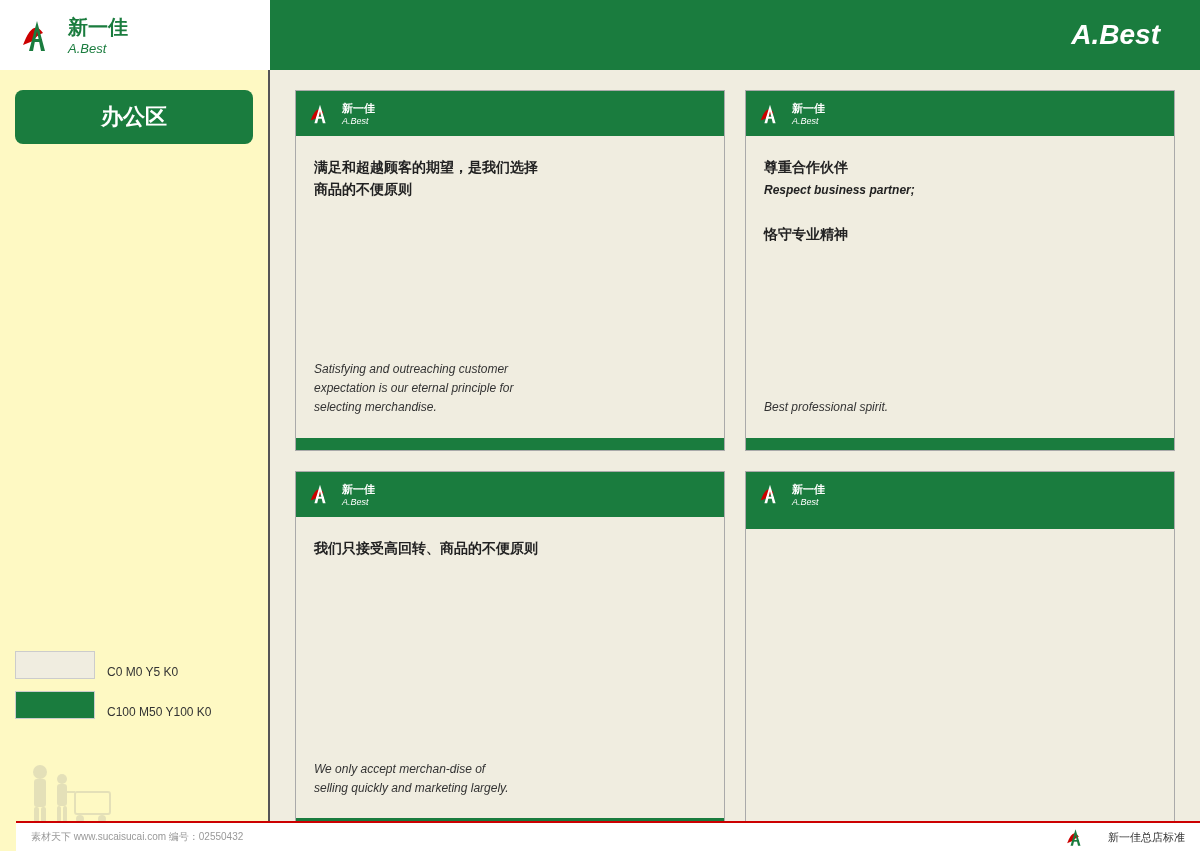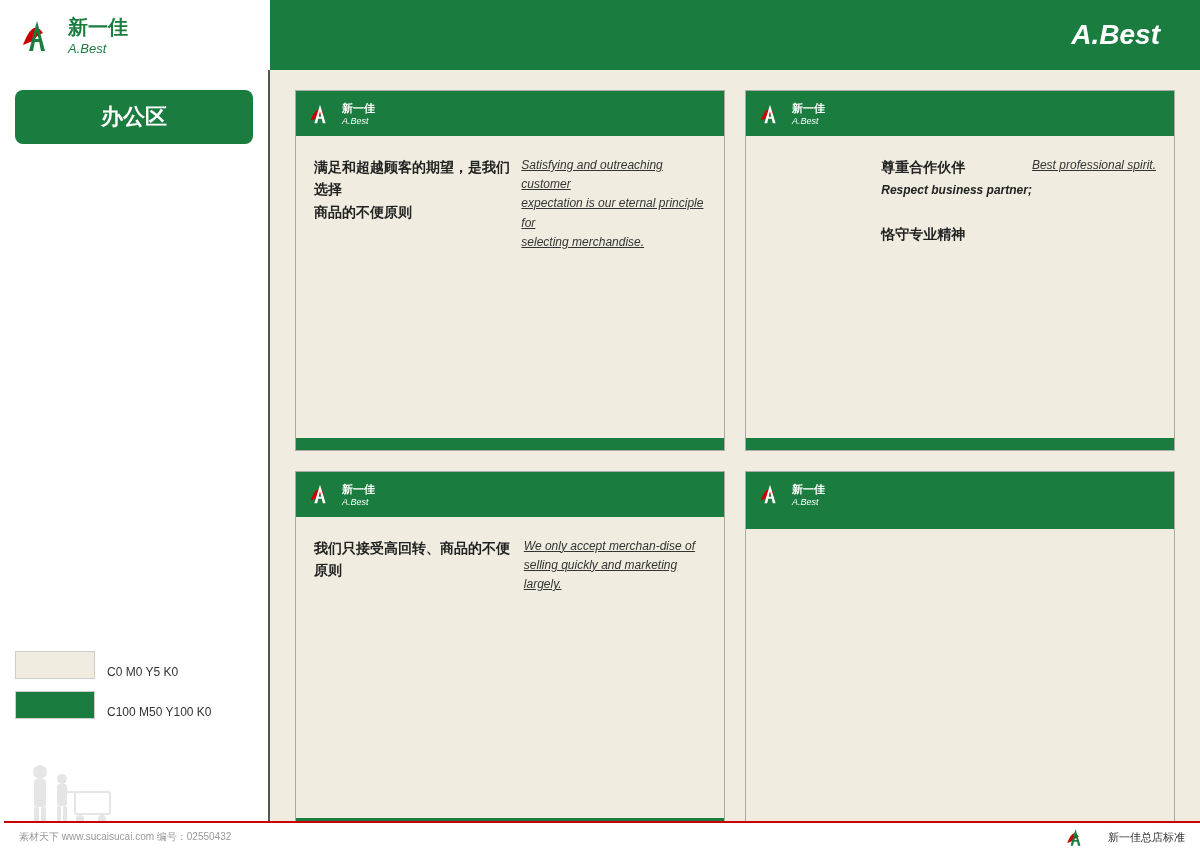--- a/index.html
+++ b/index.html
@@ -64,21 +64,21 @@
 
     
     .main {
       display: flex;
       height: 781px;
     }
 
     
     .sidebar {
       width: 270px;
-      background: #ffffff;
+      background: #fef9c3;
       border-right: 2px solid #555;
       padding: 20px 15px;
       position: relative;
     }
     .section-title {
       background: #1a7c3e;
       color: white;
       font-size: 22px;
       text-align: center;
       padding: 12px 20px;
@@ -166,47 +166,46 @@
     }
     .card-logo-en {
       font-size: 9px;
       color: white;
       font-style: italic;
     }
     .card-body {
       flex: 1;
       padding: 20px 18px;
       display: flex;
-      flex-direction: row;
-      justify-content: flex-end;
+      flex-direction: column;
+      justify-content: space-between;
     }
     .card-footer {
       background: #1a7c3e;
       height: 12px;
     }
     .card-text-cn {
       font-size: 14px;
       color: #222;
       line-height: 1.6;
       margin-bottom: 10px;
       font-weight: bold;
     }
     .card-text-en {
       font-size: 12px;
       color: #333;
       line-height: 1.6;
       font-style: italic;
-      text-decoration: underline;
     }
 
     
     .bottom-bar {
       position: absolute;
       bottom: 0;
-      left: 4px;
+      left: 16px;
       right: 0;
       height: 30px;
       background: white;
       border-top: 2px solid #cc0000;
       display: flex;
       align-items: center;
       justify-content: space-between;
       padding: 0 15px;
     }
     .bottom-watermark {

